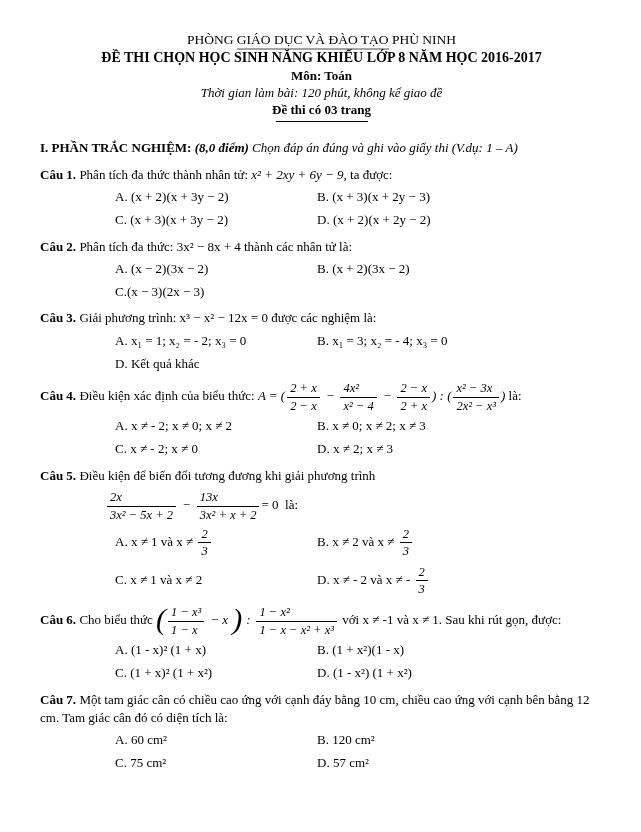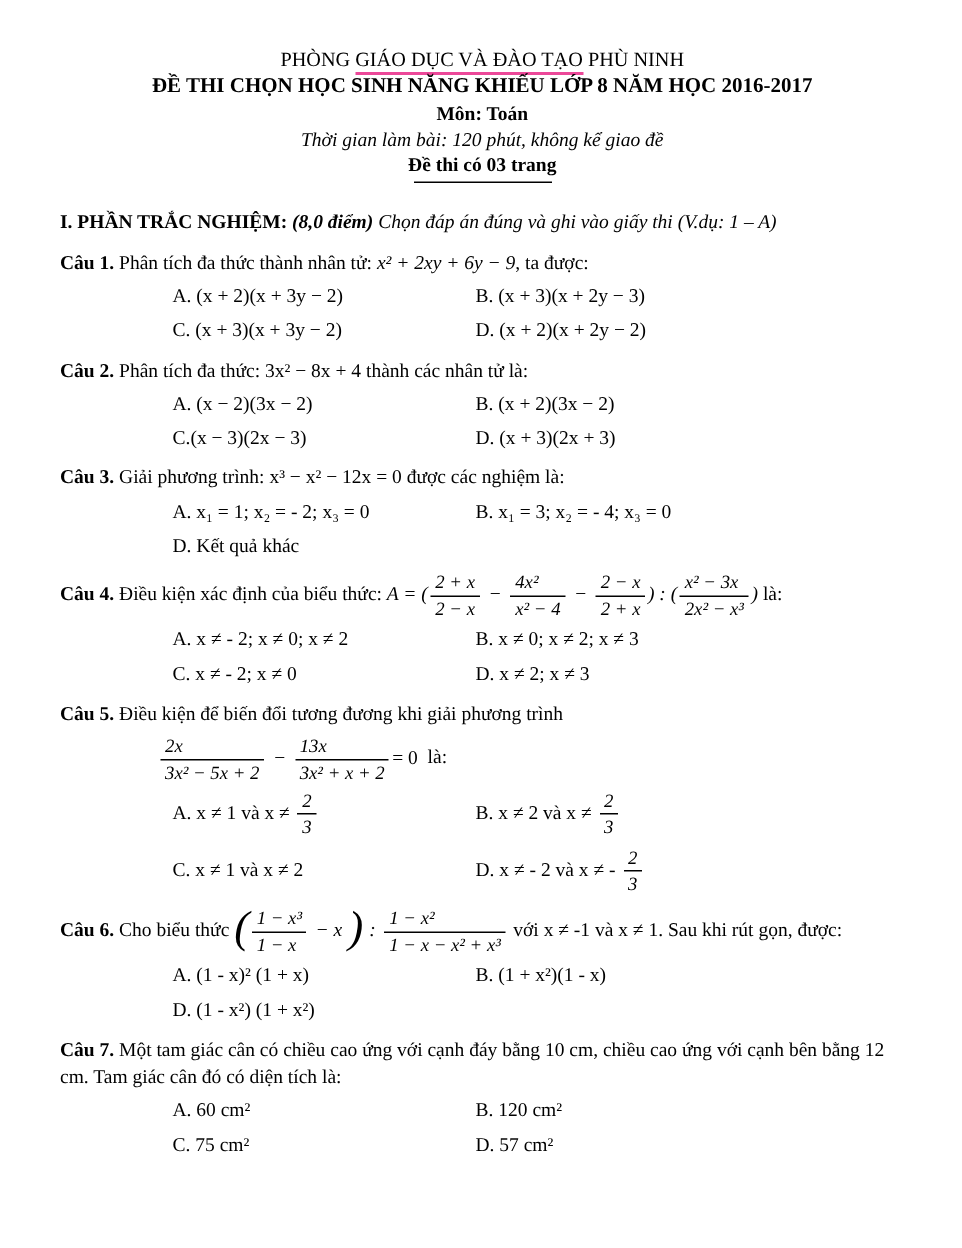--- a/index.html
+++ b/index.html
@@ -4,21 +4,21 @@
 <style>
   * { box-sizing: border-box; }
   html, body { margin: 0; padding: 0; }
   body {
     width: 641px; height: 832px; background: #ffffff; color: #000;
     font-family: "Liberation Serif", serif; font-size: 13px; overflow: hidden;
   }
   .page { padding: 32px 38px 0 40px; }
   .center { text-align: center; }
   .h-dept { font-size: 13.5px; }
-  .h-dept .ul { border-bottom: 2px solid #ec4899; padding-bottom: 1px; }
+  .h-dept .ul { border-bottom: 2px solid #a3a3a3; padding-bottom: 1px; }
   .h-title { font-weight: 700; font-size: 14px; margin-top: 2px; text-align: center; }
   .h-subject { font-weight: 700; margin-top: 2px; }
   .h-time { font-style: italic; margin-top: 1px; }
   .h-pages { font-weight: 700; margin-top: 1px; }
   .h-rule { width: 92px; border-top: 1.8px solid #000; margin: 3px auto 0; height: 0; }
   .sec-head { margin-top: 17px; line-height: 1.35; }
   .b  { font-weight: 700; }
   .bi { font-weight: 700; font-style: italic; }
   .i  { font-style: italic; }
   .q { margin-top: 9px; }
@@ -70,21 +70,20 @@
       <span class="opt">D. (x + 2)(x + 2y − 2)</span>
     </div>
   </div>
 
   <div class="q">
     <p class="qline"><b>Câu 2.</b> <span>Phân tích đa thức:</span> <span>3x² − 8x + 4</span> <span>thành các nhân tử là:</span></p>
     <div class="options">
       <span class="opt">A. (x − 2)(3x − 2)</span>
       <span class="opt">B. (x + 2)(3x − 2)</span>
       <span class="opt">C.(x − 3)(2x − 3)</span>
-      <span class="opt">D. (x + 3)(2x + 3)</span>
     </div>
   </div>
 
   <div class="q">
     <p class="qline"><b>Câu 3.</b> <span>Giải phương trình:</span> <span>x³ − x² − 12x = 0</span> <span>được các nghiệm là:</span></p>
     <div class="options">
       <span class="opt">A. x₁ = 1; x₂ = - 2; x₃ = 0</span>
       <span class="opt">B. x₁ = 3; x₂ = - 4; x₃ = 0</span>
       <span class="opt">D. Kết quả khác</span>
     </div>
@@ -109,20 +108,21 @@
       <span class="opt">C. x ≠ 1 và x ≠ 2</span>
       <span class="opt"><span>D. x ≠ - 2 và x ≠ -</span> <span class="frac mi"><span class="num">2</span><span class="den">3</span></span></span>
     </div>
   </div>
 
   <div class="q">
     <p class="qline"><b>Câu 6.</b> <span>Cho biểu thức</span> <span class="mi"><span class="bigp">(</span><span class="frac"><span class="num">1 − x³</span><span class="den">1 − x</span></span><span class="mop">− x</span><span class="bigp">)</span><span class="mop">:</span><span class="frac"><span class="num">1 − x²</span><span class="den">1 − x − x² + x³</span></span></span> <span>với x ≠ -1 và x ≠ 1. Sau khi rút gọn, được:</span></p>
     <div class="options">
       <span class="opt">A. (1 - x)² (1 + x)</span>
       <span class="opt">B. (1 + x²)(1 - x)</span>
+      <span class="opt">C. (1 + x)² (1 + x²)</span>
       <span class="opt">D. (1 - x²) (1 + x²)</span>
     </div>
   </div>
 
   <div class="q">
     <p class="qline"><b>Câu 7.</b> <span>Một tam giác cân có chiều cao ứng với cạnh đáy bằng 10 cm, chiều cao ứng với cạnh bên bằng 12 cm. Tam giác cân đó có diện tích là:</span></p>
     <div class="options">
       <span class="opt">A. 60 cm²</span>
       <span class="opt">B. 120 cm²</span>
       <span class="opt">C. 75 cm²</span>

